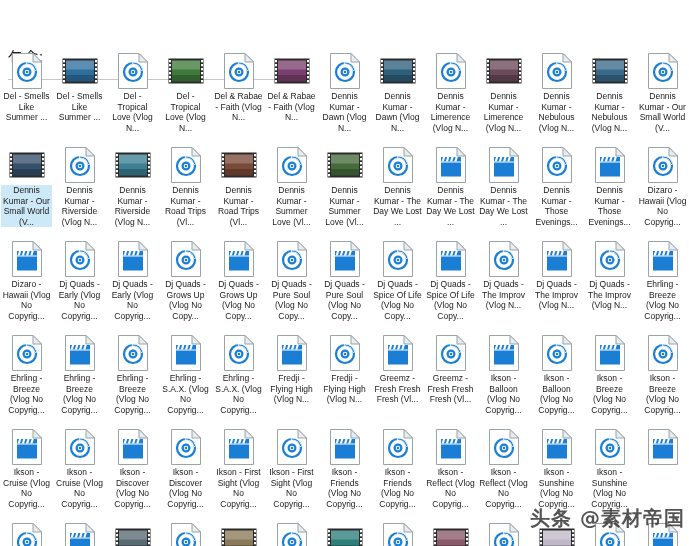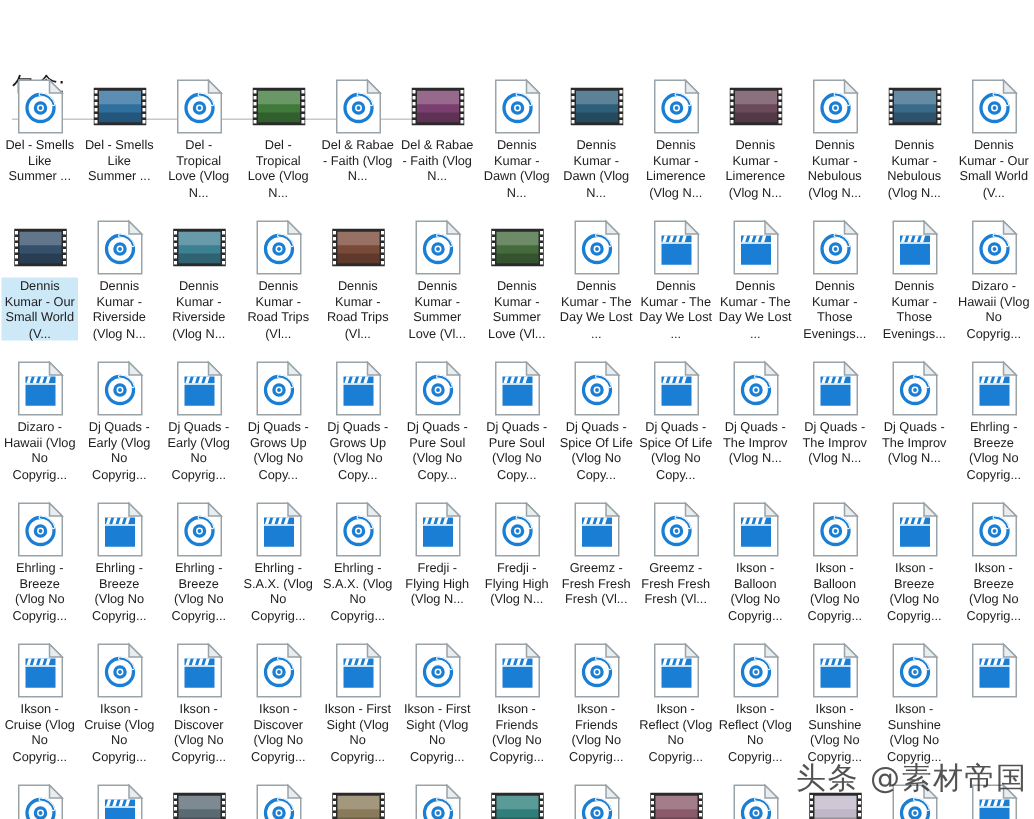--- a/index.html
+++ b/index.html
@@ -75,21 +75,21 @@
     padding:0 1px;
     box-sizing:border-box;
   }
   
   svg{display:block;}
   
   .watermark{
     position:absolute;
     right:4px;bottom:14px;
     font-size:20px;
-    font-weight:normal;
+    font-weight:bold;
     color:rgba(40,40,40,.80);
     letter-spacing:1px;
     white-space:nowrap;
     pointer-events:none;
     font-family:"DejaVu Sans",sans-serif;
   }
 </style>
 </head>
 <body>
 

